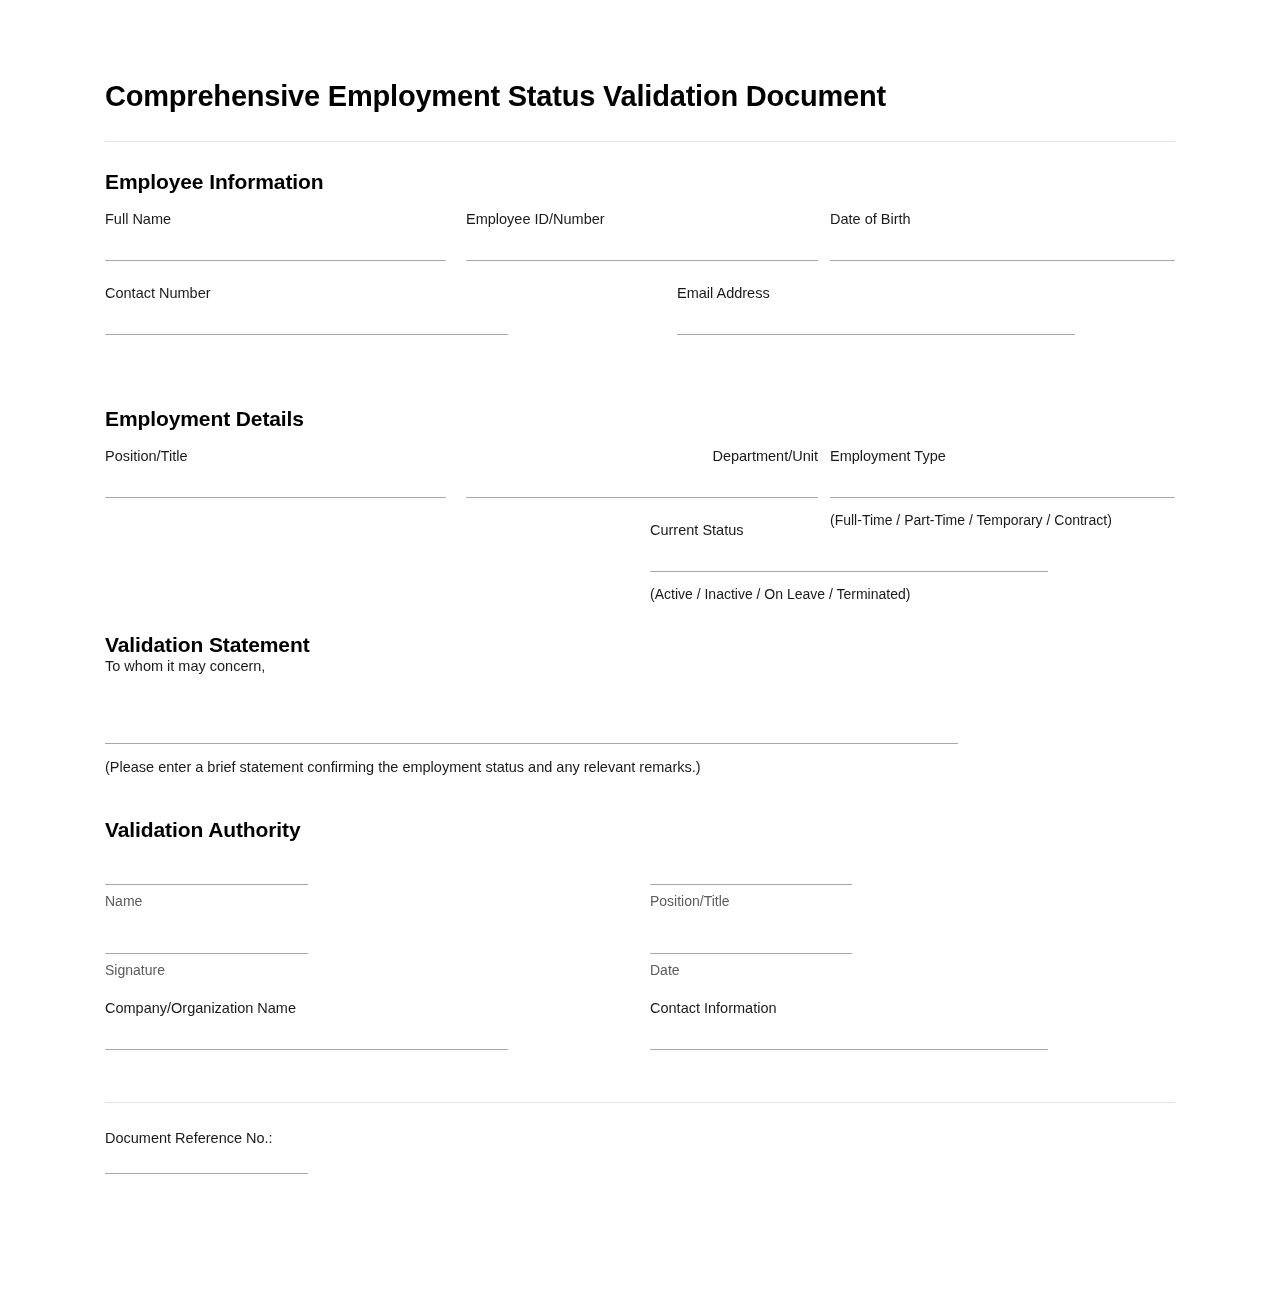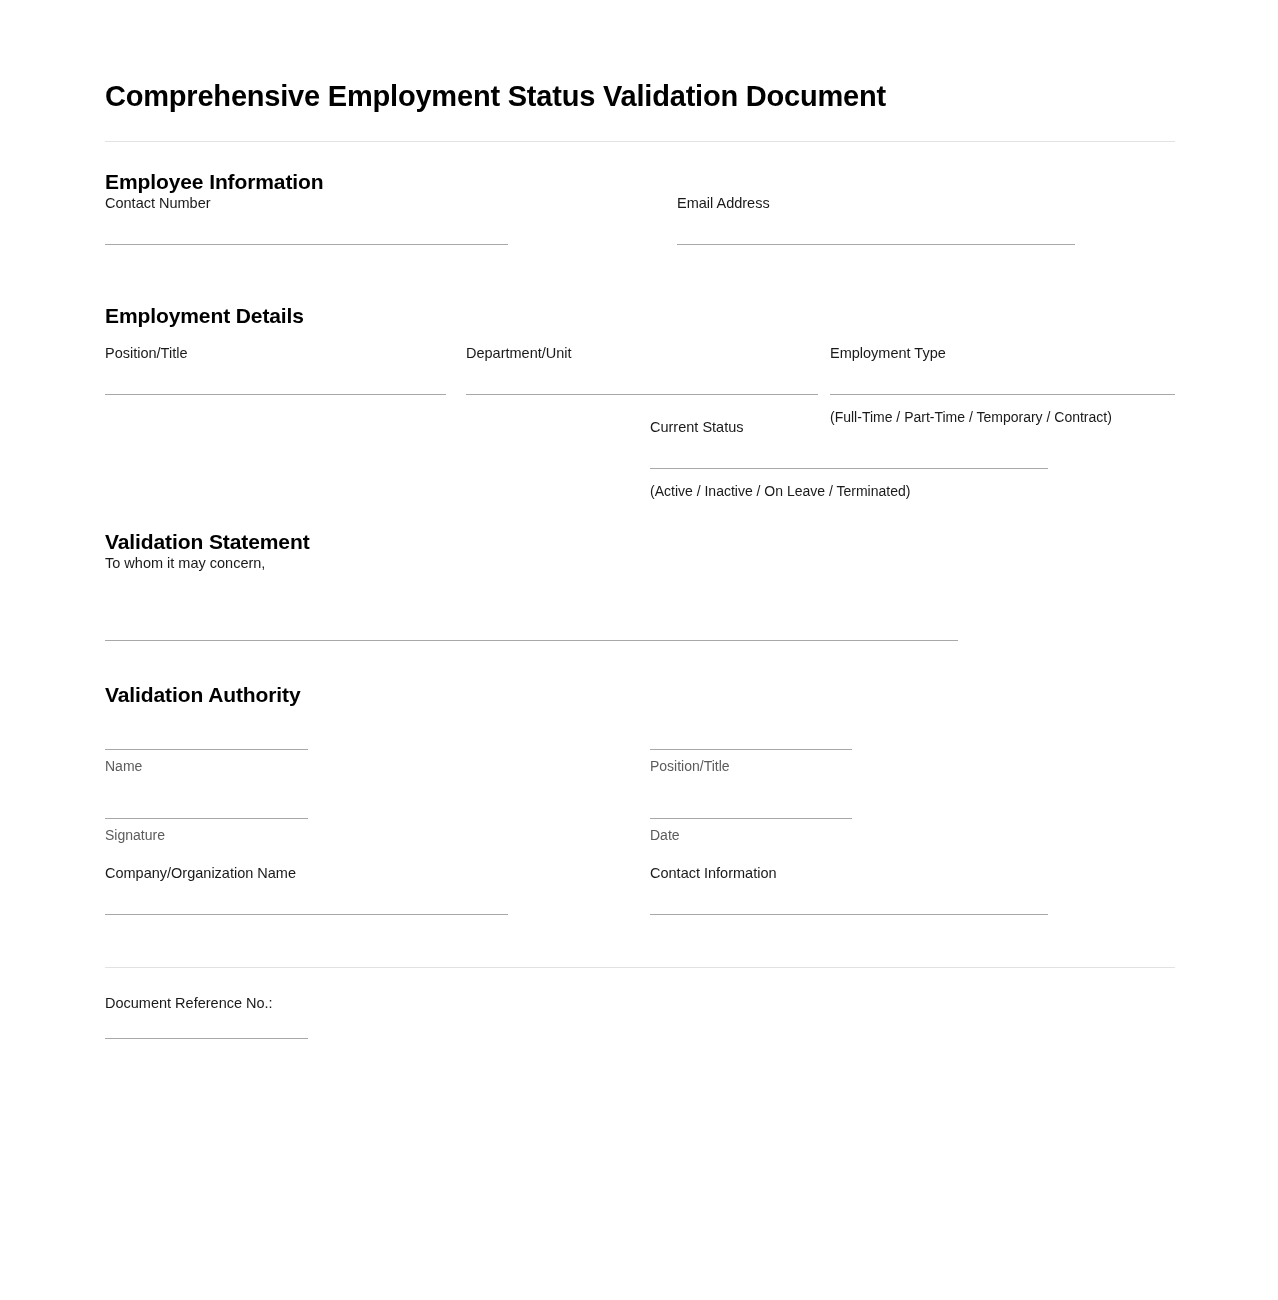--- a/index.html
+++ b/index.html
@@ -134,40 +134,54 @@
 <body>
 
 <div class="page">
   <div class="doc">
 
     <div class="doc-title">Comprehensive Employment Status Validation Document</div>
     <hr class="rule rule-title">
 
     <div style="margin-top:28px;" class="section-heading">Employee Information</div>
 
+    <div class="row" style="height:74px; margin-top:16px;">
+      <div class="field" style="left:0px; width:341px;">
+        <div class="field-label">Full Name</div>
+        <div class="field-line" style="width:341px; margin-top:32px;"></div>
+      </div>
+      <div class="field" style="left:361px; width:352px;">
+        <div class="field-label">Employee ID/Number</div>
+        <div class="field-line" style="width:352px; margin-top:32px;"></div>
+      </div>
+      <div class="field" style="left:725px; width:345px;">
+        <div class="field-label">Date of Birth</div>
+        <div class="field-line" style="width:345px; margin-top:32px;"></div>
+      </div>
+    </div>
 
     <div class="row" style="height:70px;">
       <div class="field" style="left:0px; width:403px;">
         <div class="field-label">Contact Number</div>
         <div class="field-line" style="width:403px; margin-top:32px;"></div>
       </div>
       <div class="field" style="left:572px; width:398px;">
         <div class="field-label">Email Address</div>
         <div class="field-line" style="width:398px; margin-top:32px;"></div>
       </div>
     </div>
 
-    <div style="margin-top:40px;" class="section-heading">Employment Details</div>
+    <div style="margin-top:53px;" class="section-heading">Employment Details</div>
 
     <div class="row" style="height:74px; margin-top:16px;">
       <div class="field" style="left:0px; width:341px;">
         <div class="field-label">Position/Title</div>
         <div class="field-line" style="width:341px; margin-top:32px;"></div>
       </div>
-      <div class="field" style="left:361px; width:352px;">
+      <div class="field" style="left:361px; width:352px;text-align:right;">
         <div class="field-label">Department/Unit</div>
         <div class="field-line" style="width:352px; margin-top:32px;"></div>
       </div>
       <div class="field" style="left:725px; width:345px;">
         <div class="field-label">Employment Type</div>
         <div class="field-line" style="width:345px; margin-top:32px;"></div>
         <div class="field-hint">(Full-Time / Part-Time / Temporary / Contract)</div>
       </div>
     </div>
 
@@ -178,20 +192,21 @@
         <div class="field-hint">(Active / Inactive / On Leave / Terminated)</div>
       </div>
     </div>
 
     <div style="margin-top:16px;" class="section-heading">Validation Statement</div>
 
     <div style="" class="statement-greeting">To whom it may concern,</div>
 
     <div class="statement-line" style="margin-top:68px;"></div>
 
+    <div class="statement-hint">(Please enter a brief statement confirming the employment status and any relevant remarks.)</div>
 
     <div style="margin-top:42px;" class="section-heading">Validation Authority</div>
 
     <div class="row" style="height:69px; margin-top:42px;">
       <div class="field" style="left:0px; width:203px;">
         <div class="field-line" style="width:203px;"></div>
         <div class="sub-label">Name</div>
       </div>
       <div class="field" style="left:545px; width:202px;">
         <div class="field-line" style="width:202px;"></div>

